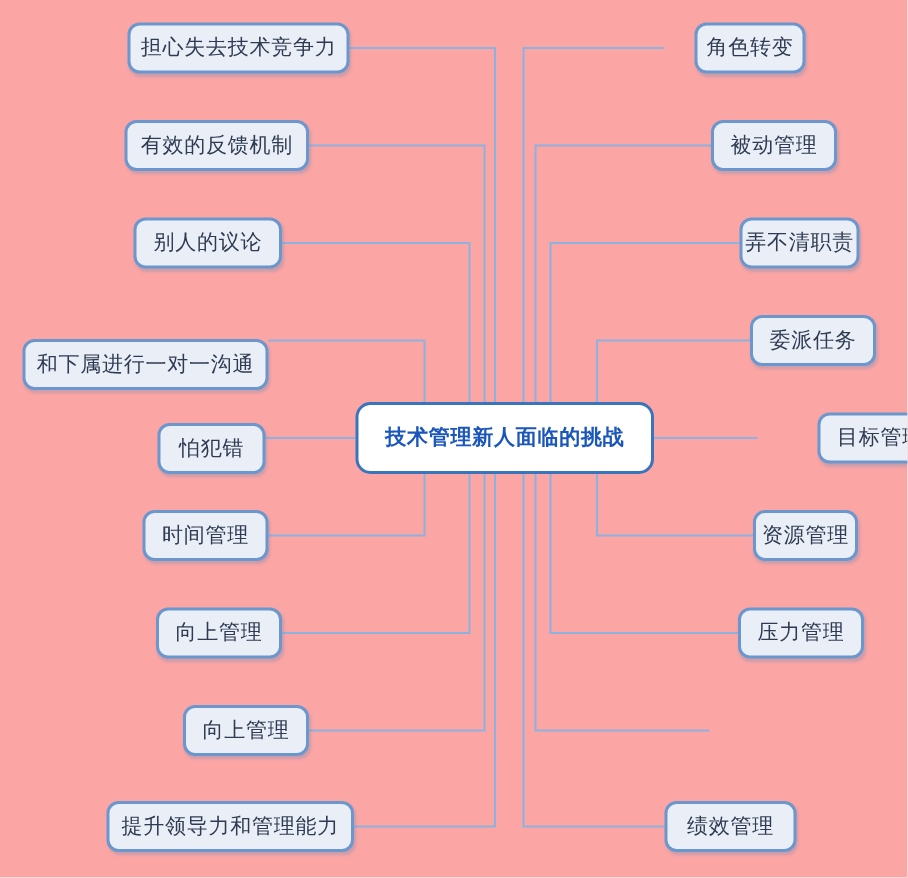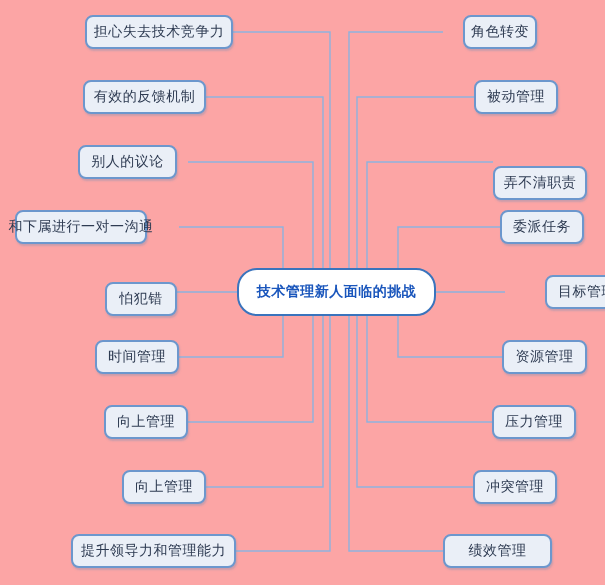--- a/index.html
+++ b/index.html
@@ -43,45 +43,45 @@
     font-size: 14px;
     letter-spacing: 0.5px;
     white-space: nowrap;
     box-shadow: 1px 2px 2px rgba(110, 140, 180, 0.35);
     cursor: default;
   }
   .node.root {
     height: 48px;
     background: #ffffff;
     border: 2px solid #3a74bd;
-    border-radius: 20px;
+    border-radius: 10px;
     color: #1a56bc;
     font-weight: 600;
     box-shadow: none;
   }
   
   .l0 { left: 85px;  top: 15px;  width: 148px; }
   .l1 { left: 83px;  top: 80px;  width: 123px; }
-  .l2 { left: 78px;  top: 145px; width: 99px;  }
-  .l3 { left: 15px;  top: 210px; width: 132px; }
+  .l2 { left: 89px;  top: 145px; width: 99px;  }
+  .l3 { left: 15px;  top: 226px; width: 164px; }
   .l4 { left: 105px; top: 282px; width: 72px;  }
   .l5 { left: 95px;  top: 340px; width: 84px;  }
   .l6 { left: 104px; top: 405px; width: 84px;  }
   .l7 { left: 122px; top: 470px; width: 84px;  }
   .l8 { left: 71px;  top: 534px; width: 165px; }
   
   .r0 { left: 443px; top: 15px;  width: 74px; margin-left: 20px; }
   .r1 { left: 474px; top: 80px;  width: 84px; }
-  .r2 { left: 493px; top: 145px; width: 94px; margin-top: 21px; }
+  .r2 { left: 493px; top: 145px; width: 80px; }
   .r3 { left: 500px; top: 210px; width: 84px; }
   .r4 { left: 505px; top: 275px; width: 84px; margin-left: 40px; }
-  .r5 { left: 502px; top: 340px; width: 85px; }
+  .r5 { left: 502px; top: 340px; width: 70px; }
   .r6 { left: 492px; top: 405px; width: 84px; }
   .r7 { left: 473px; top: 470px; width: 84px; }
-  .r8 { left: 443px; top: 534px; width: 109px; }
+  .r8 { left: 443px; top: 534px; width: 88px; }
   
   .rootpos { left: 237px; top: 268px; width: 199px; }
 </style>
 </head>
 <body>
 
 <div class="canvas">
 
   <svg class="connector-layer" viewBox="0 0 605 585" xmlns="http://www.w3.org/2000/svg">
 
@@ -118,16 +118,15 @@
 
   <div class="node root rootpos">技术管理新人面临的挑战</div>
 
   <div class="node r0">角色转变</div>
   <div class="node r1">被动管理</div>
   <div class="node r2">弄不清职责</div>
   <div class="node r3">委派任务</div>
   <div class="node r4">目标管理</div>
   <div class="node r5">资源管理</div>
   <div class="node r6">压力管理</div>
-  <div class="node r7">冲突管理</div>
   <div class="node r8">绩效管理</div>
 
 </div>
 
 </body></html>

